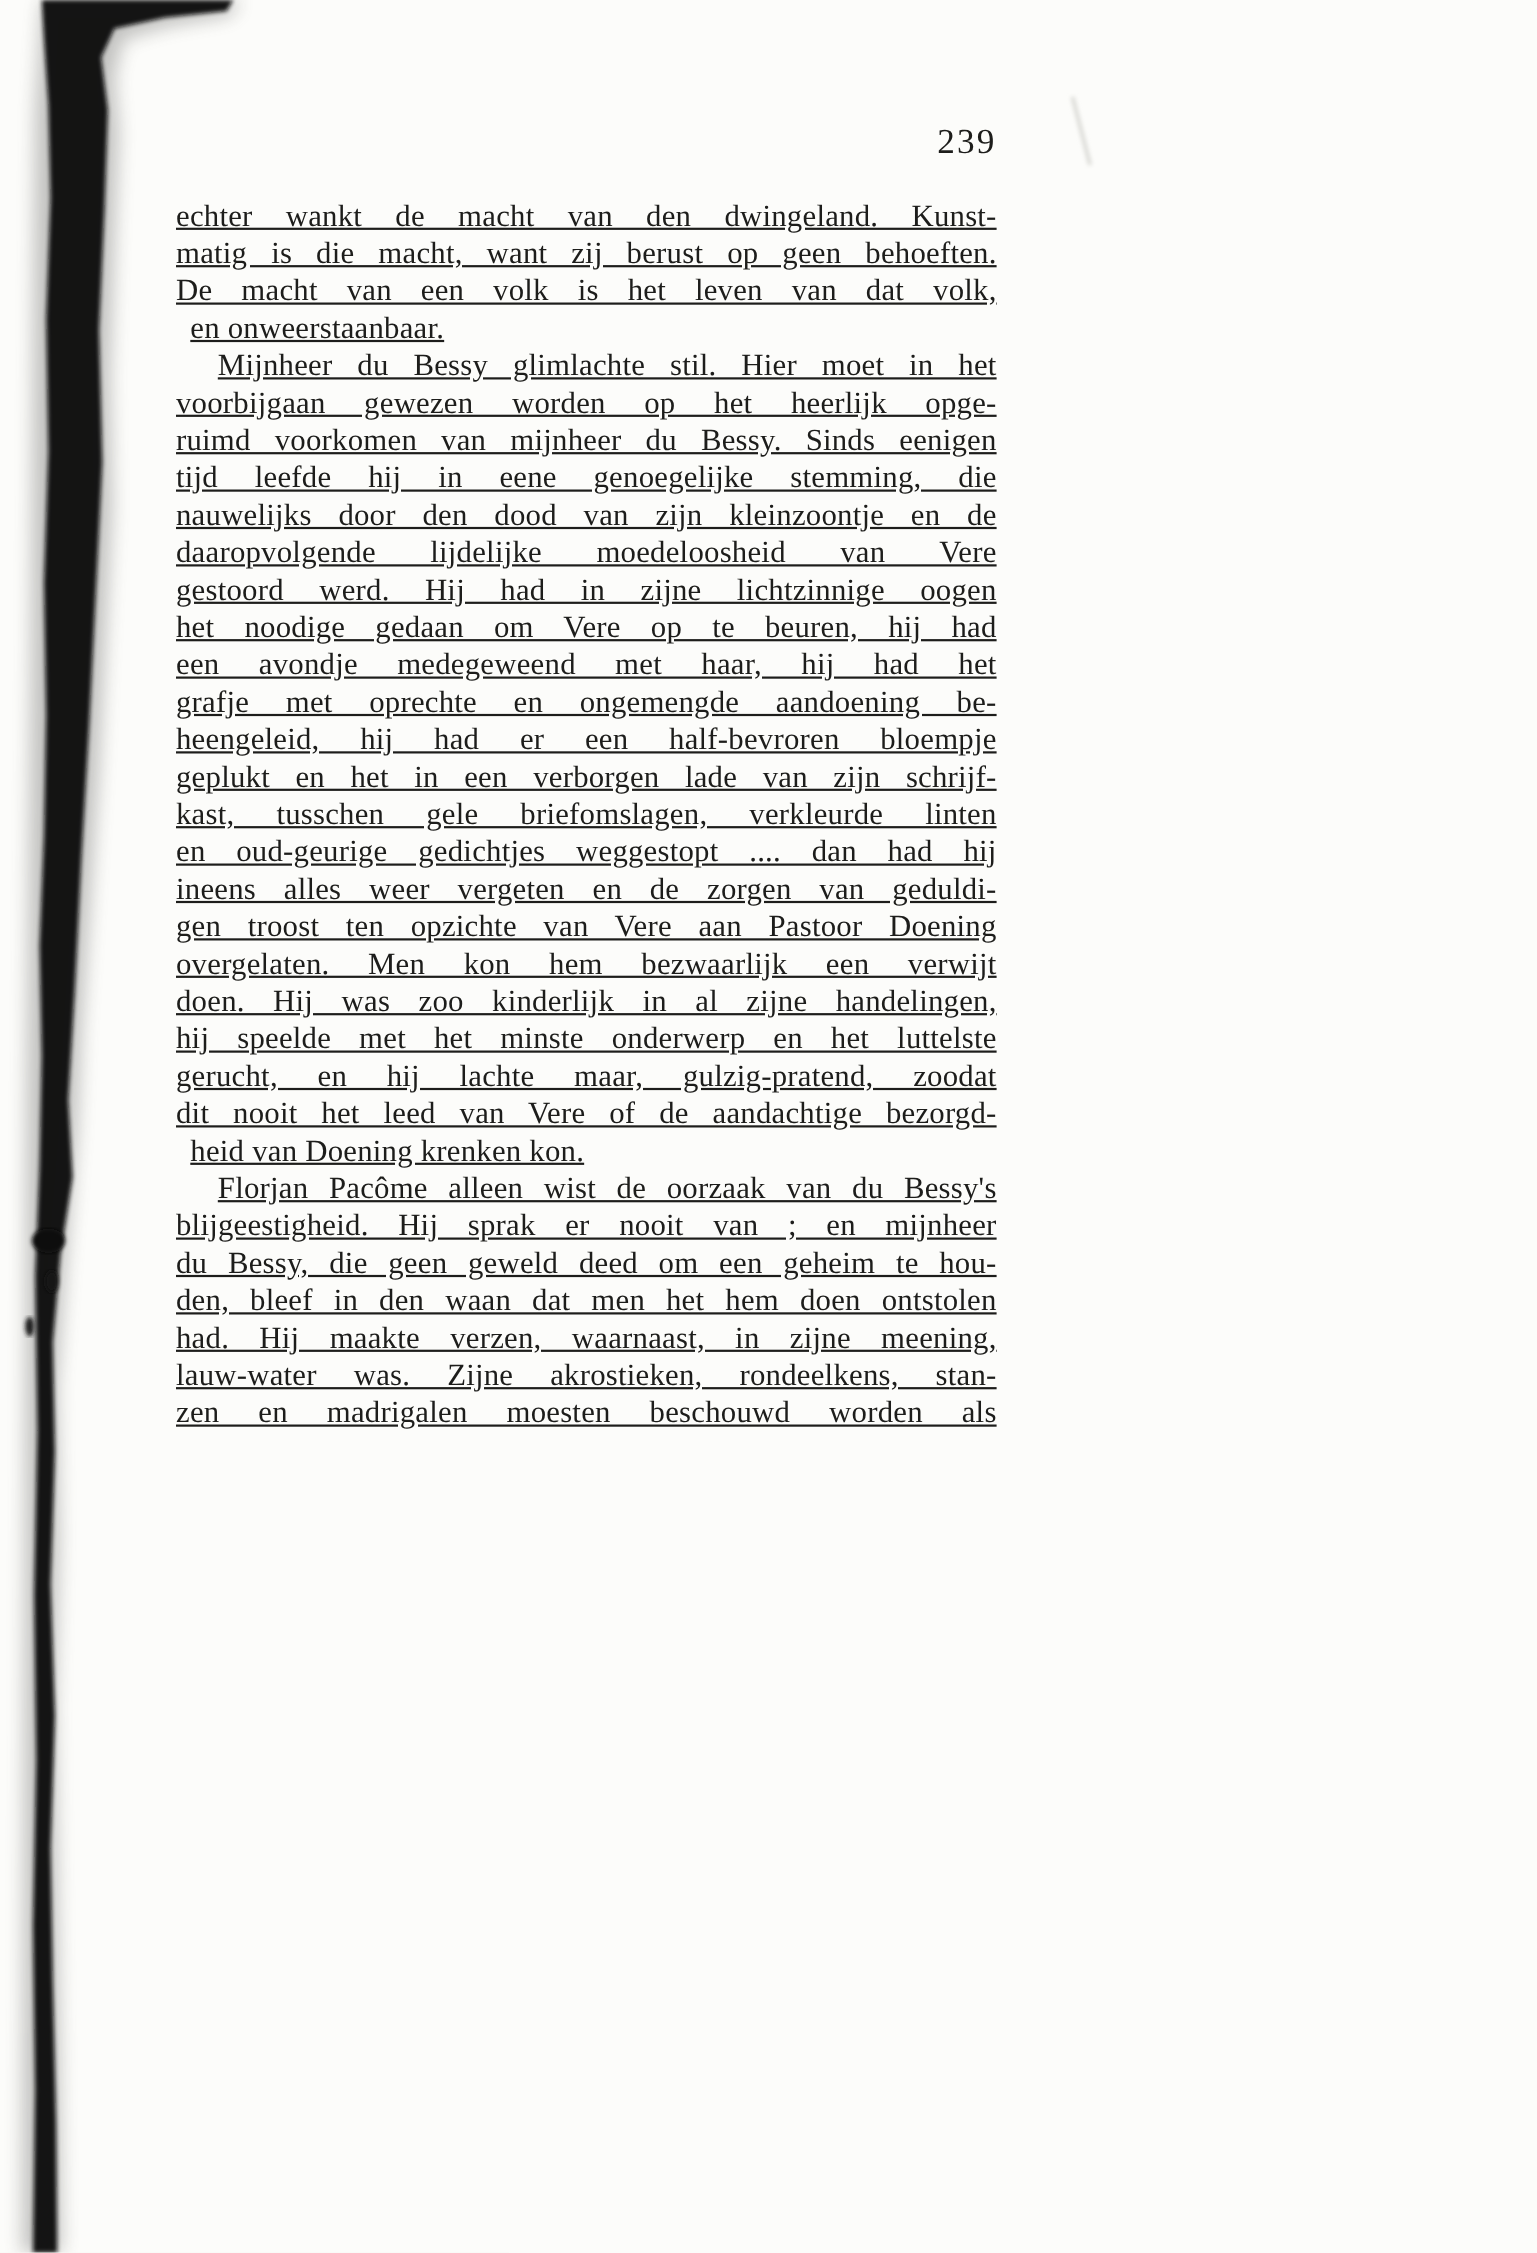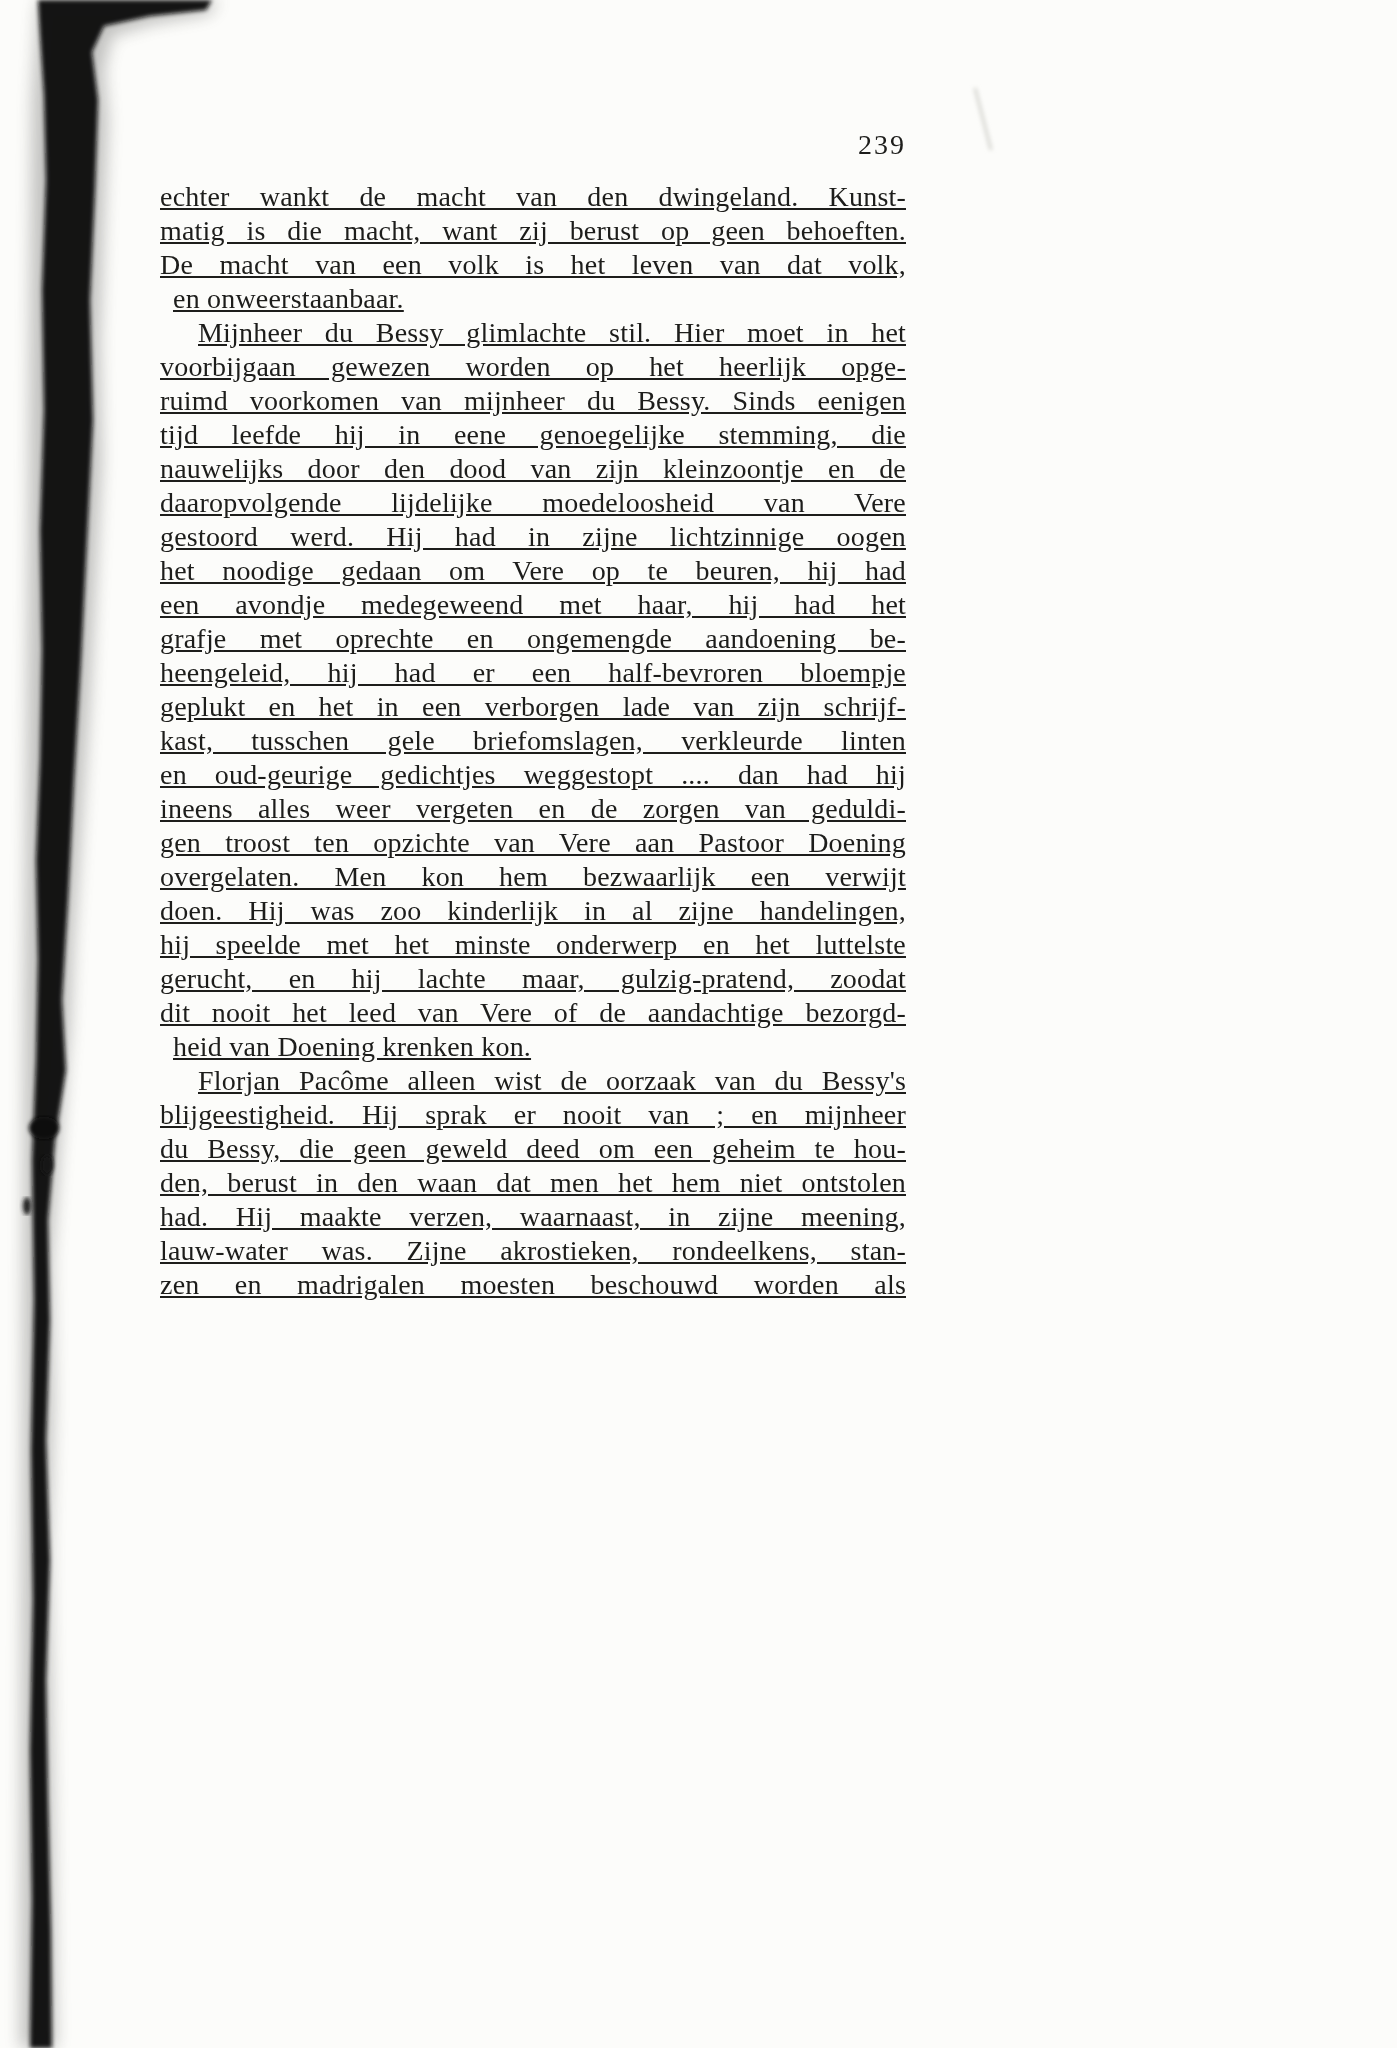--- a/index.html
+++ b/index.html
@@ -18,25 +18,25 @@
   }
   .artifact-layer {
     position: absolute;
     top: 0; left: 0;
     width: 1397px; height: 2048px;
     z-index: 0;
     pointer-events: none;
   }
   .pagenum {
     position: absolute;
-    top: 129px;
+    top: 110px;
     left: 160px;
     width: 746px;
     text-align: right;
-    font-size: 28px;
+    font-size: 32px;
     letter-spacing: 2px;
     z-index: 2;
   }
   .text-block {
     position: absolute;
     top: 180px;
     left: 160px;
     width: 746px;
     font-size: 28px;
     line-height: 34px;
@@ -103,19 +103,19 @@
     <div class="line">gen troost ten opzichte van Vere aan Pastoor Doening</div>
     <div class="line">overgelaten. Men kon hem bezwaarlijk een verwijt</div>
     <div class="line">doen. Hij was zoo kinderlijk in al zijne handelingen,</div>
     <div class="line">hij speelde met het minste onderwerp en het luttelste</div>
     <div class="line">gerucht, en hij lachte maar, gulzig-pratend, zoodat</div>
     <div class="line">dit nooit het leed van Vere of de aandachtige bezorgd-</div>
     <div class="line l-end">heid van Doening krenken kon.</div>
     <div class="line l-indent">Florjan Pacôme alleen wist de oorzaak van du Bessy's</div>
     <div class="line">blijgeestigheid. Hij sprak er nooit van ; en mijnheer</div>
     <div class="line">du Bessy, die geen geweld deed om een geheim te hou-</div>
-    <div class="line">den, berust in den waan dat men het hem niet ontstolen</div>
+    <div class="line">den, bleef in den waan dat men het hem doen ontstolen</div>
     <div class="line">had. Hij maakte verzen, waarnaast, in zijne meening,</div>
     <div class="line">lauw-water was. Zijne akrostieken, rondeelkens, stan-</div>
     <div class="line">zen en madrigalen moesten beschouwd worden als</div>
   </div>
 
 </div>
 
 </body></html>

